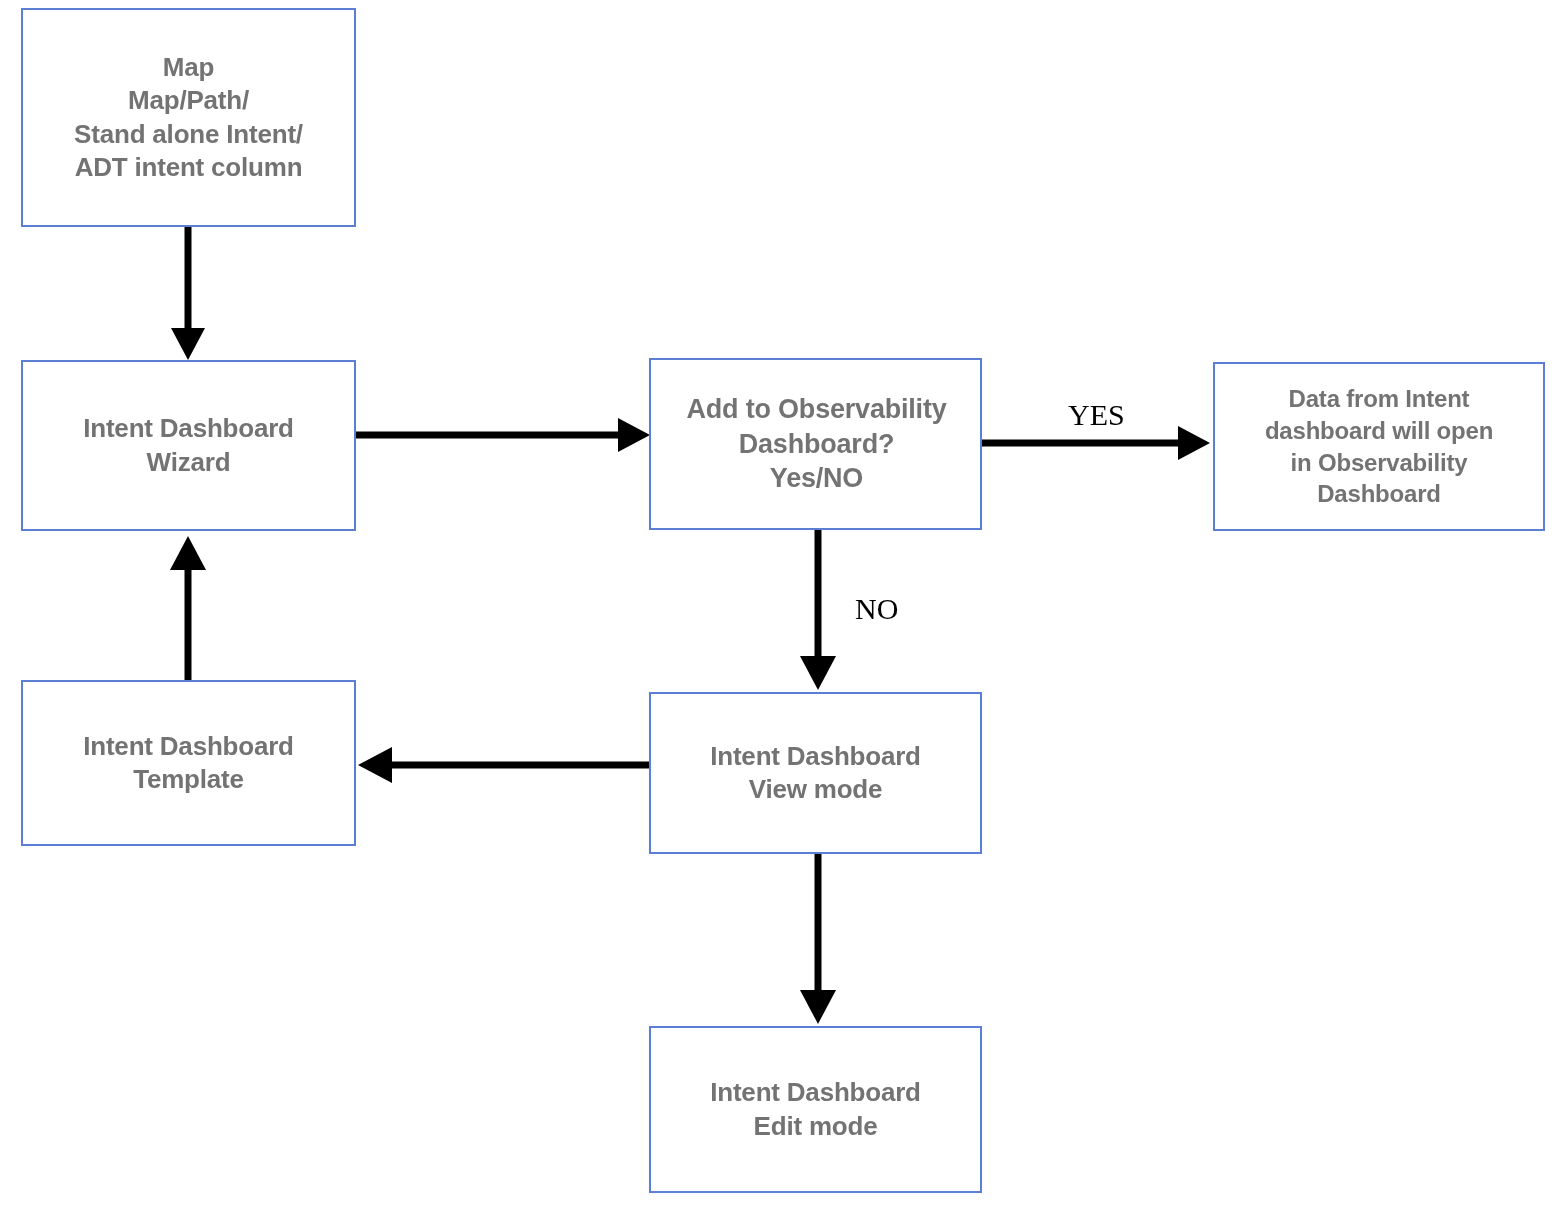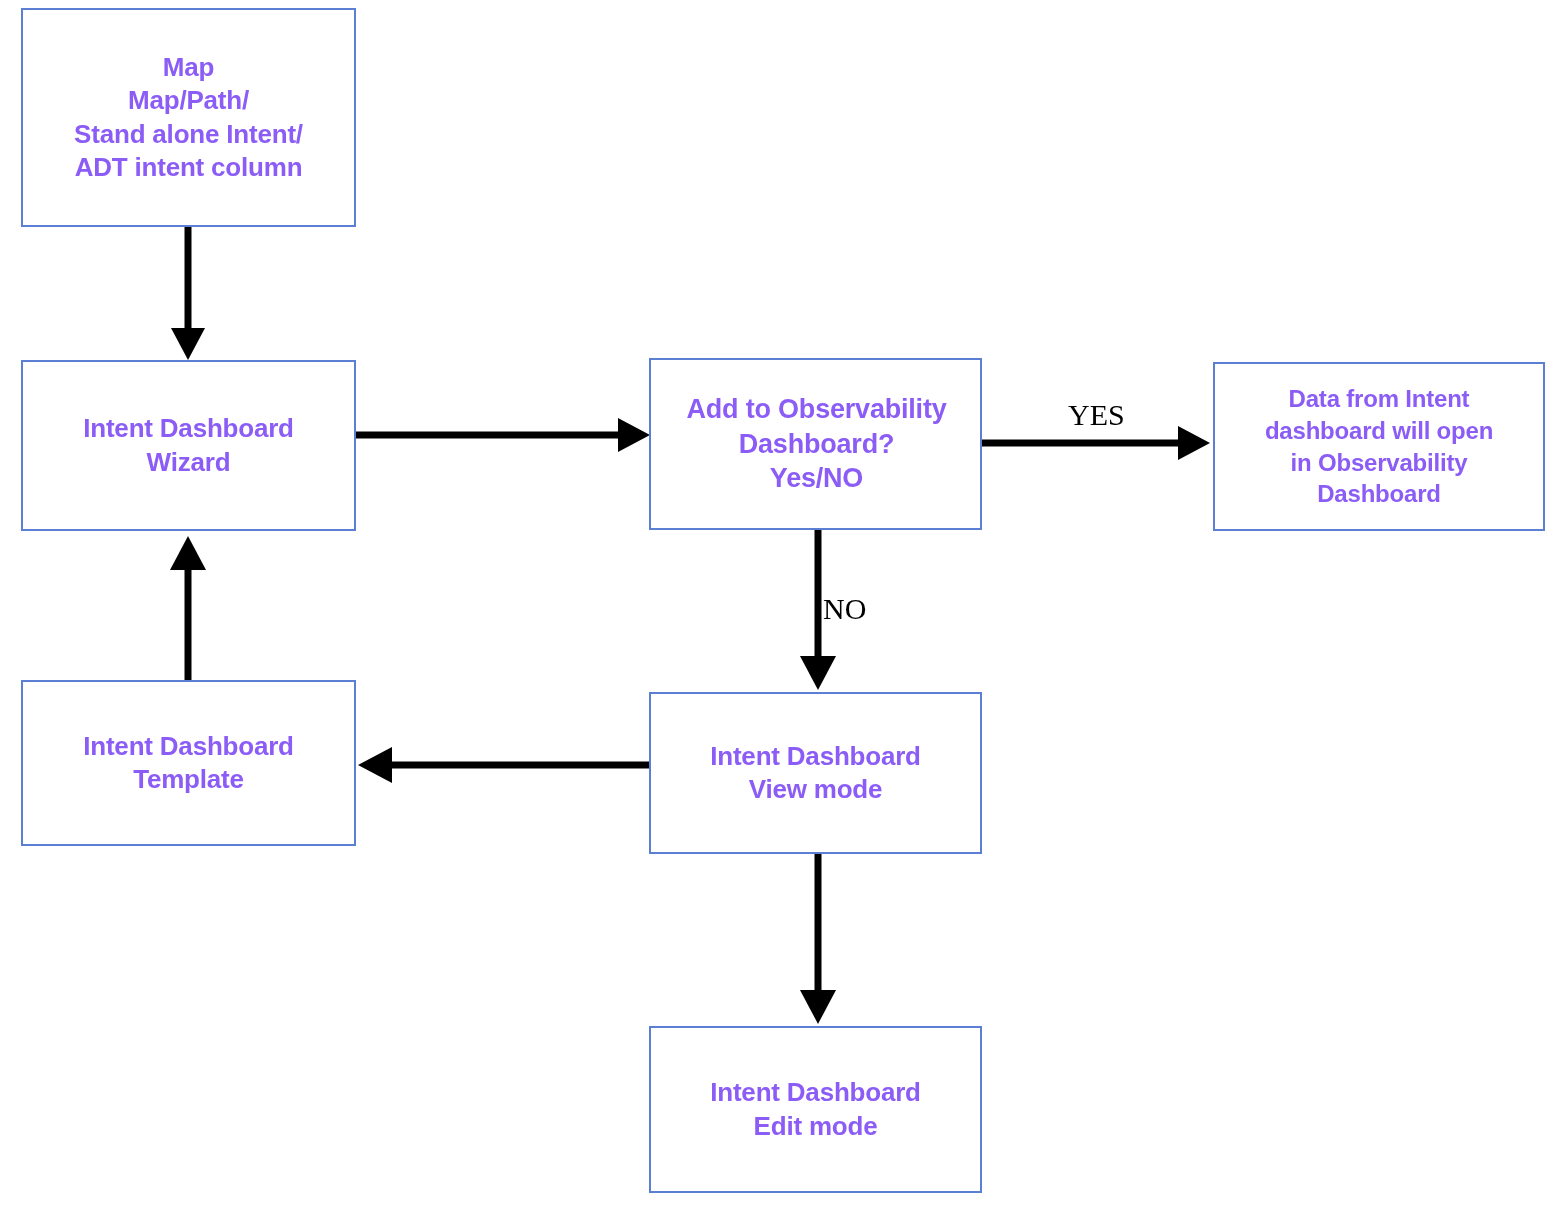--- a/index.html
+++ b/index.html
@@ -23,21 +23,21 @@
     box-sizing: border-box;
     border: 2px solid #5b7fd4;
     background: #ffffff;
     display: flex;
     align-items: center;
     justify-content: center;
     text-align: center;
     z-index: 2;
   }
   .node-label {
-    color: #8b5cf6;
+    color: #737373;
     font-weight: bold;
     font-family: "Liberation Sans", sans-serif;
     font-size: 26px;
     line-height: 1.28;
     white-space: pre-line;
     letter-spacing: -0.2px;
   }
   
   #node-source        { left: 21px;   top: 8px;    width: 335px; height: 219px; }
   #node-wizard        { left: 21px;   top: 360px;  width: 335px; height: 171px; }
@@ -67,21 +67,21 @@
   .edge-label {
     position: absolute;
     color: #000000;
     font-family: Liberation Serif, serif;
     font-size: 30px;
     font-weight: normal;
     white-space: nowrap;
     z-index: 3;
   }
   #edge-label-yes { left: 1068px; top: 398px; }
-  #edge-label-no  { left: 823px;  top: 592px; }
+  #edge-label-no  { left: 823px;  top: 592px; padding-left: 32px; }
 </style>
 </head>
 <body>
 
 <div id="canvas">
 
   <svg class="edge" id="edge-source-wizard" style="left:150px; top:220px; width:80px; height:150px;" viewBox="0 0 80 150">
     <line class="edge-line" x1="38" y1="6" x2="38" y2="118"></line>
     <polygon class="edge-head" points="38,140 21,108 55,108"></polygon>
   </svg>

